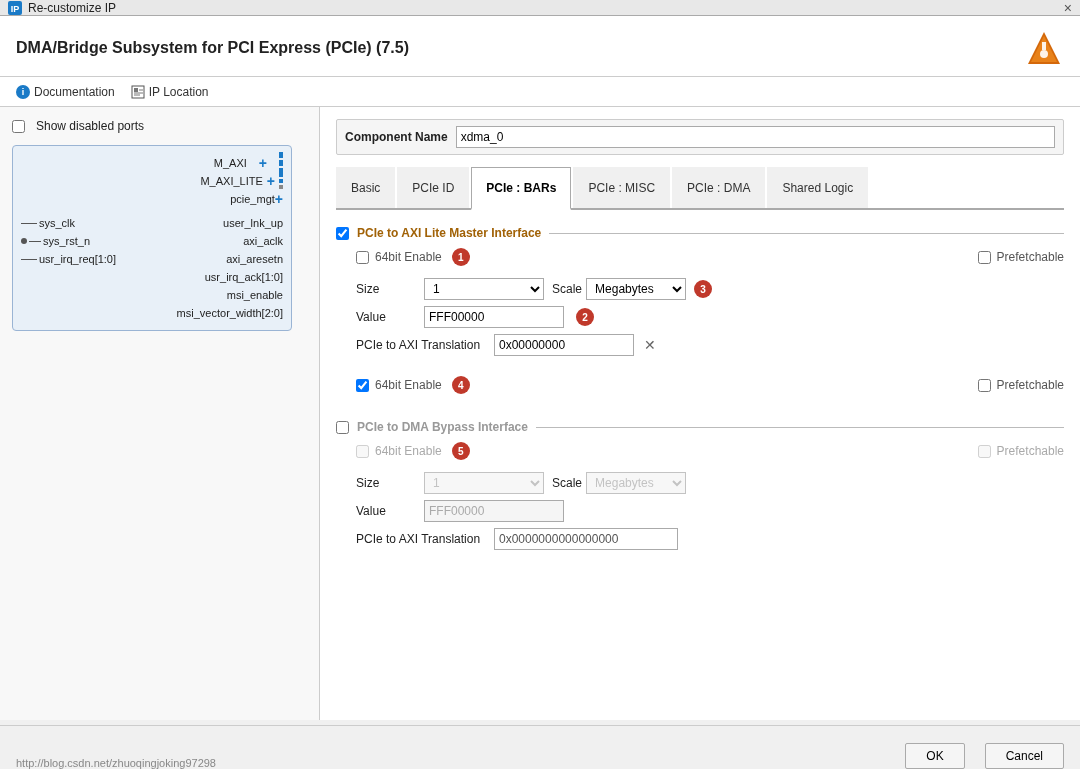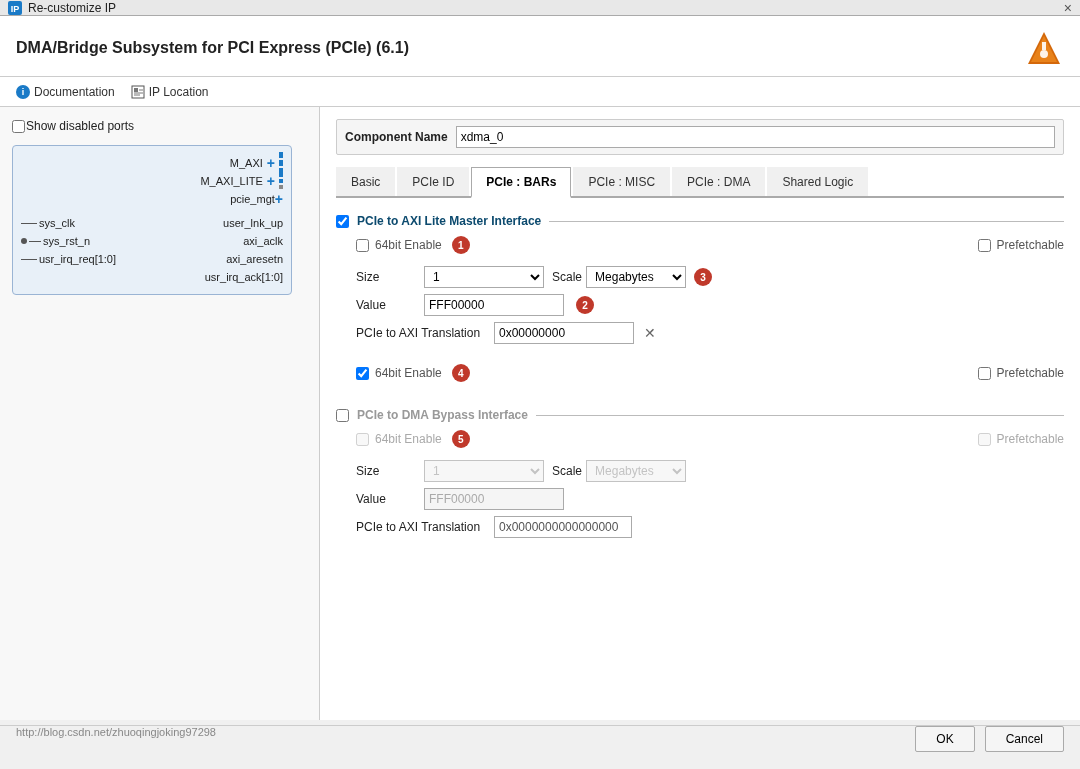--- a/index.html
+++ b/index.html
@@ -46,21 +46,21 @@
     
     .left-panel {
       width: 320px;
       min-width: 320px;
       background: #f8f8f8;
       border-right: 1px solid #ccc;
       padding: 12px;
       overflow: auto;
     }
     
-    .show-disabled { display: flex; align-items: center; gap: 1px; margin-bottom: 12px; font-size: 12px; }
+    .show-disabled { display: flex; align-items: center; gap: 11px; margin-bottom: 12px; font-size: 12px; }
     
     .block-diagram {
       border: 1px solid #9ab4d4;
       background: #e8f0f8;
       border-radius: 4px;
       padding: 8px;
       margin-top: 8px;
       width: 280px;
     }
     
@@ -95,21 +95,21 @@
       border-radius: 2px;
     }
     .component-name-label { font-weight: bold; font-size: 12px; }
     
     .tabs {
       display: flex;
       border-bottom: 2px solid #aaa;
       margin-bottom: 12px;
     }
     .tab {
-      padding: 7px 14px;
+      padding: 13px 14px;
       cursor: pointer;
       font-size: 12px;
       border: 1px solid transparent;
       border-bottom: none;
       background: #f0f0f0;
       color: #333;
       margin-right: 2px;
     }
     .tab.active {
       background: #fff;
@@ -122,21 +122,21 @@
     
     .section-container { padding: 4px 0; }
     
     .section-header {
       display: flex;
       align-items: center;
       gap: 8px;
       margin-bottom: 8px;
     }
     .section-checkbox { margin: 0; }
-    .section-title { font-size: 12px; font-weight: bold; color: #0c4a6e; }
+    .section-title { font-size: 12px; font-weight: bold; color: #a16207; }
     .section-line { flex: 1; height: 1px; background: #bbb; }
     
     .inner-section {
       margin-left: 20px;
       margin-bottom: 12px;
     }
     
     .form-row {
       display: flex;
       align-items: center;
@@ -160,21 +160,21 @@
       border: 1px solid #aaa;
       padding: 0 4px;
       width: 140px;
       background: #fff;
     }
     .form-input-wide {
       height: 22px;
       font-size: 12px;
       border: 1px solid #aaa;
       padding: 0 4px;
-      width: 138px;
+      width: 184px;
       background: #fff;
     }
     .clear-btn {
       background: none;
       border: none;
       cursor: pointer;
       font-size: 14px;
       color: #666;
       padding: 0 2px;
     }
@@ -218,24 +218,24 @@
     
     .bottom-bar {
       position: fixed;
       bottom: 0;
       left: 0;
       right: 0;
       height: 44px;
       background: #f0f0f0;
       border-top: 1px solid #ccc;
       display: flex;
-      align-items: flex-start;
+      align-items: flex-end;
       justify-content: flex-end;
       padding: 0 16px;
-      gap: 10px;
+      gap: 20px;
     }
     .status-link {
       font-size: 11px;
       color: #888;
       margin-right: auto;
       text-decoration: none;
     }
     .btn-ok, .btn-cancel {
       height: 26px;
       padding: 0 20px;
@@ -260,21 +260,21 @@
     <svg width="14" height="14" viewBox="0 0 14 14">
       <rect width="14" height="14" fill="#1a7ac7" rx="2"></rect>
       <text x="7" y="11" text-anchor="middle" fill="white" font-size="9" font-weight="bold">IP</text>
     </svg>
     <span>Re-customize IP</span>
   </div>
   <button class="close-btn">×</button>
 </div>
 
 <div class="main-header">
-  <span class="main-title">DMA/Bridge Subsystem for PCI Express (PCIe) (6.1)</span>
+  <span class="main-title">DMA/Bridge Subsystem for PCI Express (PCIe) (7.5)</span>
   <svg width="40" height="40" viewBox="0 0 40 40">
     <polygon points="20,4 36,36 4,36" fill="#d4680a"></polygon>
     <polygon points="20,8 33,34 7,34" fill="#e8821a"></polygon>
     <circle cx="20" cy="26" r="4" fill="#fff" opacity="0.9"></circle>
     <rect x="18" y="14" width="4" height="8" fill="#fff" opacity="0.9"></rect>
   </svg>
 </div>
 
 <div class="toolbar">
   <div class="toolbar-item">
@@ -298,21 +298,21 @@
   <div class="left-panel">
     <div class="show-disabled">
       <input type="checkbox" style="">
       <span>Show disabled ports</span>
     </div>
 
     <div class="block-diagram">
 
       <div class="signal-row">
         <div style="flex:1"></div>
-        <div style="display:flex; align-items:center; gap:4px;">
+        <div style="display:flex; align-items:center; gap:12px;">
           <span style="font-size:11px;">M_AXI</span>
           <span class="port-plus">+</span>
           <div style="display:flex; flex-direction:column; gap:2px;">
             <div style="width:4px; height:6px; background:#1a7ac7;"></div>
             <div style="width:4px; height:6px; background:#1a7ac7;"></div>
             <div style="width:4px; height:6px; background:#1a7ac7;"></div>
           </div>
         </div>
       </div>
 
@@ -363,21 +363,29 @@
           <span style="font-size:11px;">usr_irq_req[1:0]</span>
         </div>
         <span style="font-size:11px;">axi_aresetn</span>
       </div>
 
       <div class="signal-row">
         <div></div>
         <span style="font-size:11px;">usr_irq_ack[1:0]</span>
       </div>
 
-
+      <div class="signal-row">
+        <div></div>
+        <span style="font-size:11px;">msi_enable</span>
+      </div>
+
+      <div class="signal-row">
+        <div></div>
+        <span style="font-size:11px;">msi_vector_width[2:0]</span>
+      </div>
     </div>
   </div>
 
   <div class="right-panel">
 
     <div class="component-name-row">
       <span class="component-name-label">Component Name</span>
       <input type="text" class="form-input" style="flex: 1 1 0%; max-width: none; width: auto;" value="xdma_0">
     </div>
 

